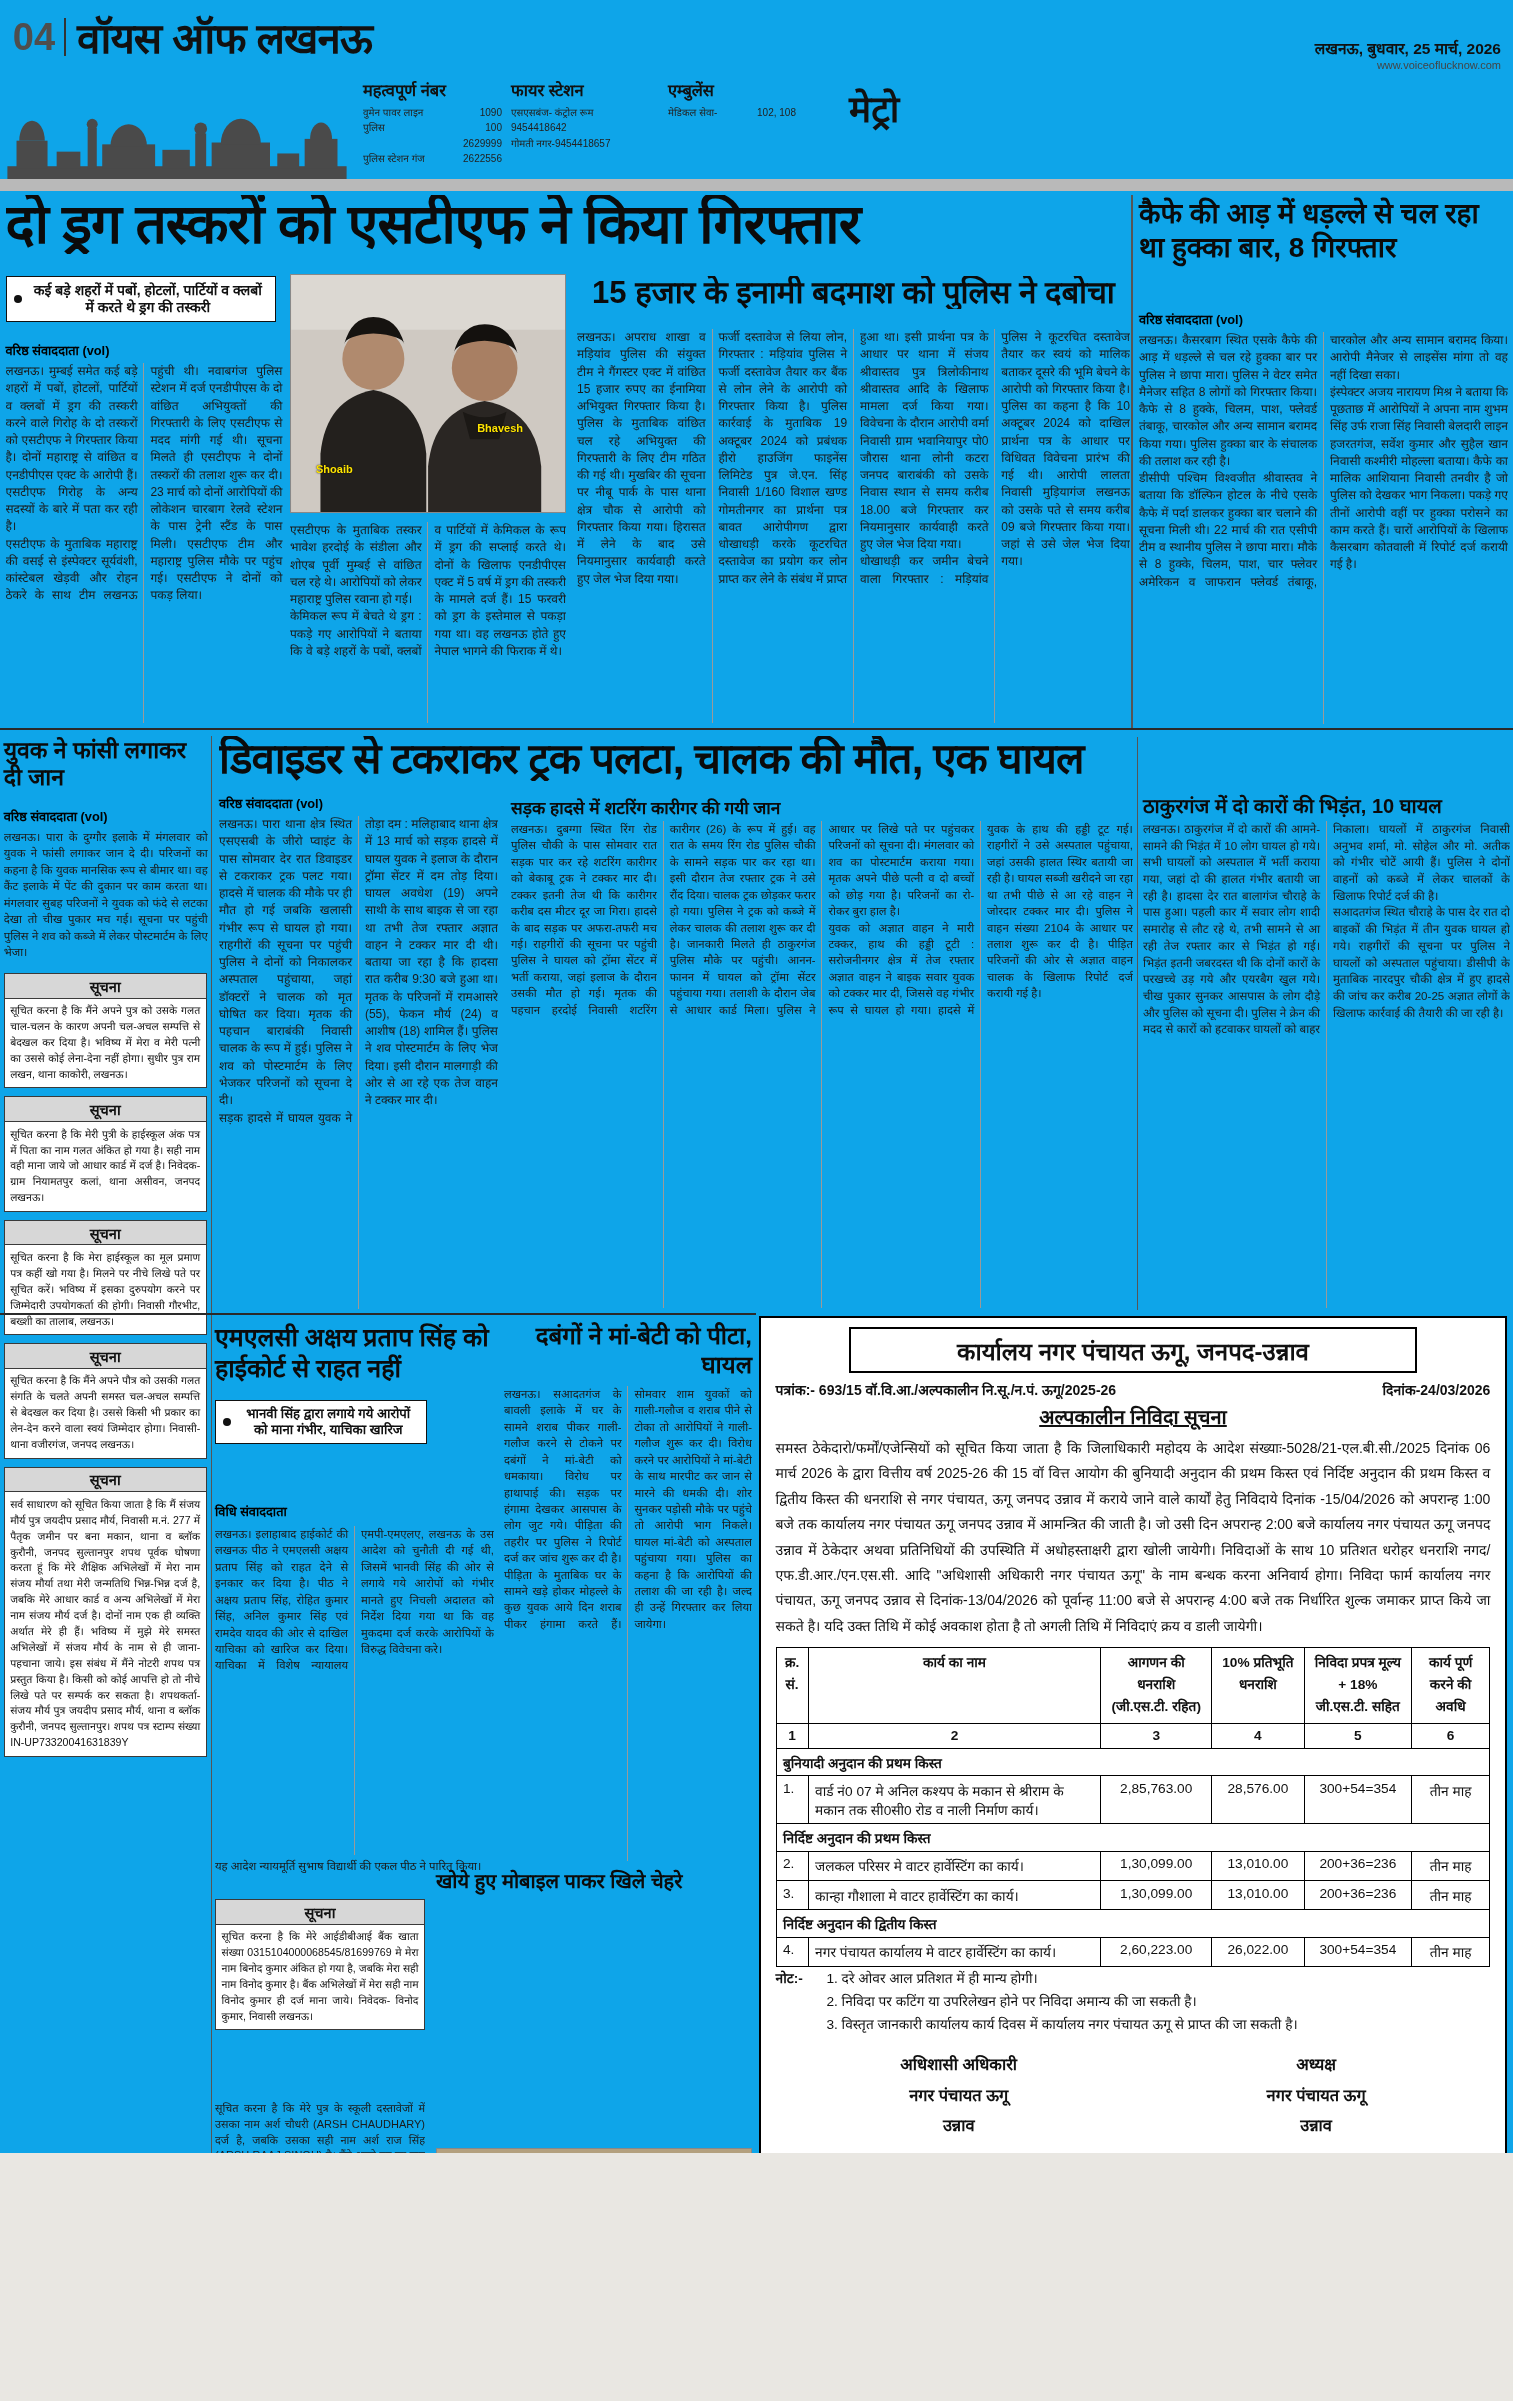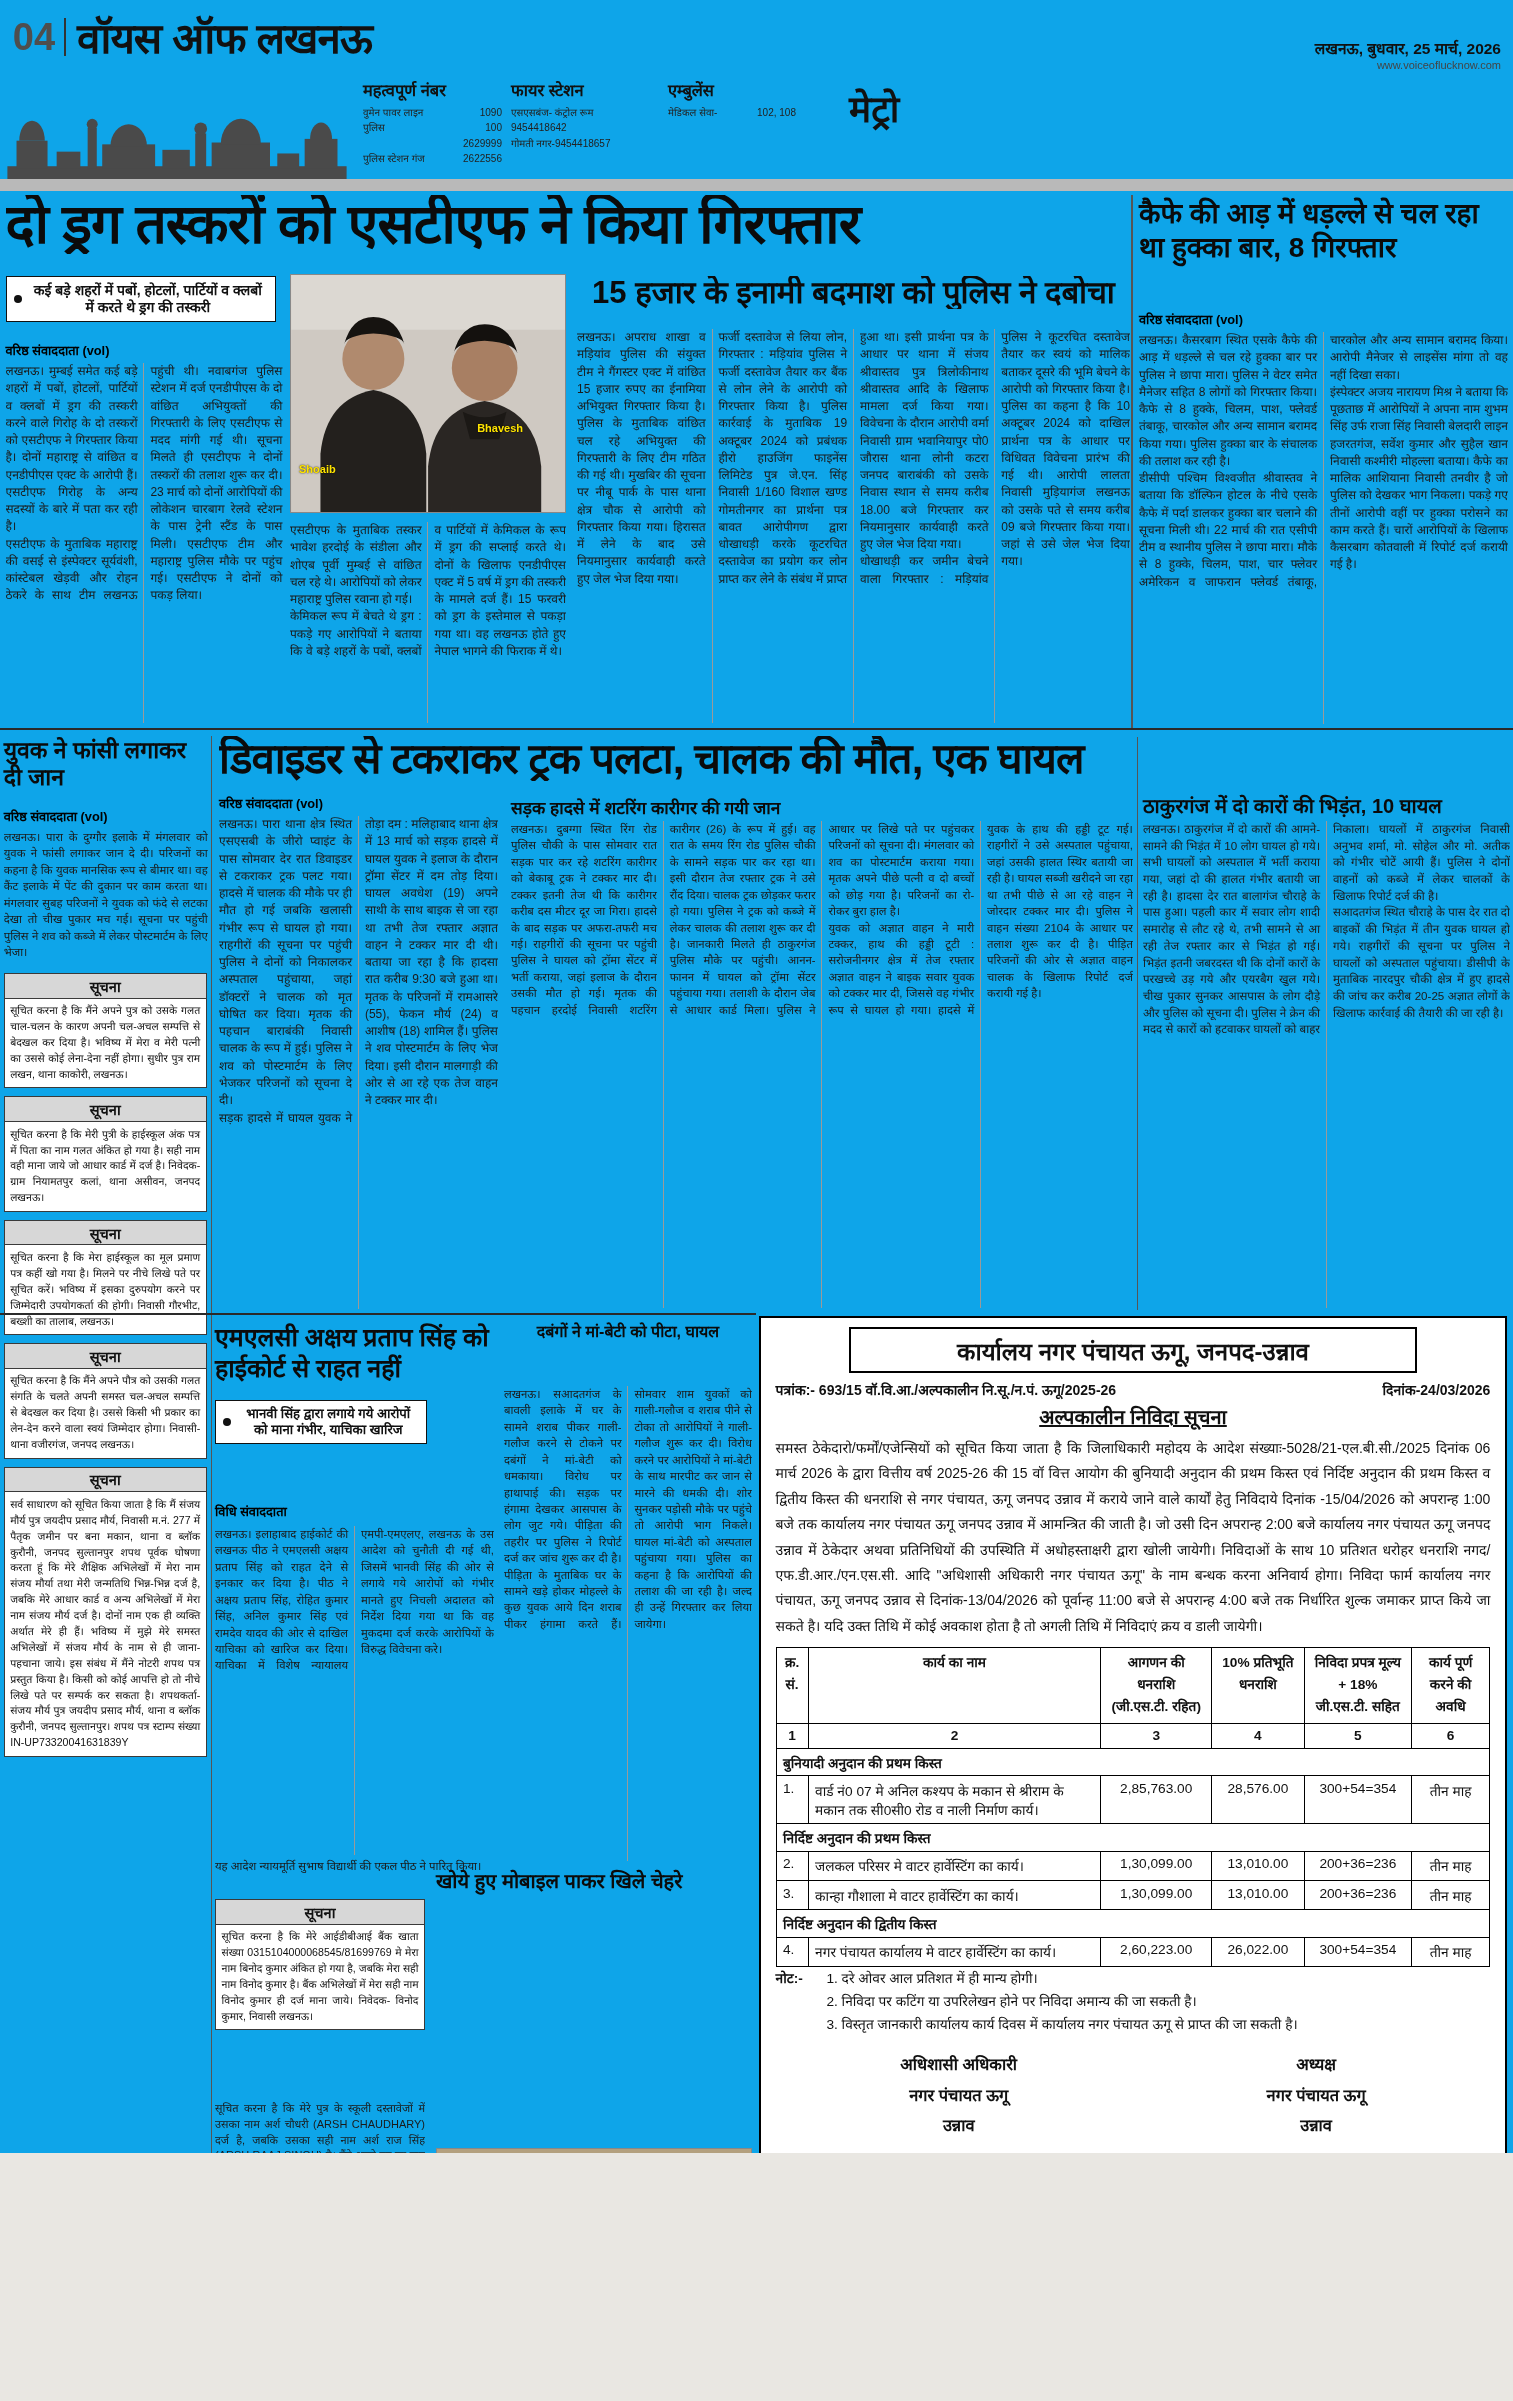--- a/index.html
+++ b/index.html
@@ -136,21 +136,21 @@
         <path d="M90 126 q-52 10 -58 70 l0 66 116 0 0 -66 q-6 -60 -58 -70z" fill="#23201d"></path>
         <path d="M58 76 q8 -30 32 -30 q26 0 34 30 q-2 -10 -34 -12 q-30 2 -32 12z" fill="#161310"></path>
       </g>
       <g>
         <circle cx="212" cy="102" r="36" fill="#a87f63"></circle>
         <path d="M212 138 q-56 10 -62 72 l0 52 124 0 0 -52 q-6 -62 -62 -72z" fill="#2a2623"></path>
         <path d="M178 86 q8 -32 34 -32 q28 0 36 32 q-4 -12 -36 -14 q-32 2 -34 14z" fill="#14110e"></path>
         <path d="M188 150 q24 12 48 0 l-8 30 -32 0z" fill="#1b1815"></path>
       </g>
     </svg>
-    <span class="photo-label" style="left:8px;bottom:37px">Shoaib</span>
+    <span class="photo-label" style="left:25px;bottom:37px">Shoaib</span>
     <span class="photo-label" style="right:42px;bottom:78px">Bhavesh</span>
   </div>
   <div class="abs body-text cols-2" style="left:290px;top:522px;width:276px;height:201px">एसटीएफ के मुताबिक तस्कर भावेश हरदोई के संडीला और शोएब पूर्वी मुम्बई से वांछित चल रहे थे। आरोपियों को लेकर महाराष्ट्र पुलिस रवाना हो गई।
 केमिकल रूप में बेचते थे ड्रग : पकड़े गए आरोपियों ने बताया कि वे बड़े शहरों के पबों, क्लबों व पार्टियों में केमिकल के रूप में ड्रग की सप्लाई करते थे। दोनों के खिलाफ एनडीपीएस एक्ट में 5 वर्ष में ड्रग की तस्करी के मामले दर्ज हैं। 15 फरवरी को ड्रग के इस्तेमाल से पकड़ा गया था। वह लखनऊ होते हुए नेपाल भागने की फिराक में थे।</div>
 
   <div class="abs hl nowrap" style="left:577px;top:276px;width:553px;font-size:31px;text-align:center">15 हजार के इनामी बदमाश को पुलिस ने दबोचा</div>
   <div class="abs body-text cols-4" style="left:577px;top:329px;width:553px;height:394px">लखनऊ। अपराध शाखा व मड़ियांव पुलिस की संयुक्त टीम ने गैंगस्टर एक्ट में वांछित 15 हजार रुपए का ईनामिया अभियुक्त गिरफ्तार किया है। पुलिस के मुताबिक वांछित चल रहे अभियुक्त की गिरफ्तारी के लिए टीम गठित की गई थी। मुखबिर की सूचना पर नीबू पार्क के पास थाना क्षेत्र चौक से आरोपी को गिरफ्तार किया गया। हिरासत में लेने के बाद उसे नियमानुसार कार्यवाही करते हुए जेल भेज दिया गया।
 फर्जी दस्तावेज से लिया लोन, गिरफ्तार : मड़ियांव पुलिस ने फर्जी दस्तावेज तैयार कर बैंक से लोन लेने के आरोपी को गिरफ्तार किया है। पुलिस कार्रवाई के मुताबिक 19 अक्टूबर 2024 को प्रबंधक हीरो हाउजिंग फाइनेंस लिमिटेड पुत्र जे.एन. सिंह निवासी 1/160 विशाल खण्ड गोमतीनगर का प्रार्थना पत्र बावत आरोपीगण द्वारा धोखाधड़ी करके कूटरचित दस्तावेज का प्रयोग कर लोन प्राप्त कर लेने के संबंध में प्राप्त हुआ था। इसी प्रार्थना पत्र के आधार पर थाना में संजय श्रीवास्तव पुत्र त्रिलोकीनाथ श्रीवास्तव आदि के खिलाफ मामला दर्ज किया गया। विवेचना के दौरान आरोपी वर्मा निवासी ग्राम भवानियापुर पो0 जौरास थाना लोनी कटरा जनपद बाराबंकी को उसके निवास स्थान से समय करीब 18.00 बजे गिरफ्तार कर नियमानुसार कार्यवाही करते हुए जेल भेज दिया गया।
 धोखाधड़ी कर जमीन बेचने वाला गिरफ्तार : मड़ियांव पुलिस ने कूटरचित दस्तावेज तैयार कर स्वयं को मालिक बताकर दूसरे की भूमि बेचने के आरोपी को गिरफ्तार किया है। पुलिस का कहना है कि 10 अक्टूबर 2024 को दाखिल प्रार्थना पत्र के आधार पर विधिवत विवेचना प्रारंभ की गई थी। आरोपी लालता निवासी मुड़ियागंज लखनऊ को उसके पते से समय करीब 09 बजे गिरफ्तार किया गया। जहां से उसे जेल भेज दिया गया।</div>
 
@@ -210,21 +210,21 @@
 
   <div class="abs hl" style="left:215px;top:1322px;width:279px;font-size:25px;line-height:1.22">एमएलसी अक्षय प्रताप सिंह को हाईकोर्ट से राहत नहीं</div>
   <div class="abs bullet-box" style="left:215px;top:1400px;width:212px">
     <span class="dot"></span>
     <span class="txt" style="font-size:13.2px">भानवी सिंह द्वारा लगाये गये आरोपों को माना गंभीर, याचिका खारिज</span>
   </div>
   <div class="abs byline" style="left:215px;top:1502px">विधि संवाददाता</div>
   <div class="abs body-text cols-2" style="left:215px;top:1526px;width:279px;height:329px;font-size:11.4px">लखनऊ। इलाहाबाद हाईकोर्ट की लखनऊ पीठ ने एमएलसी अक्षय प्रताप सिंह को राहत देने से इनकार कर दिया है। पीठ ने अक्षय प्रताप सिंह, रोहित कुमार सिंह, अनिल कुमार सिंह एवं रामदेव यादव की ओर से दाखिल याचिका को खारिज कर दिया। याचिका में विशेष न्यायालय एमपी-एमएलए, लखनऊ के उस आदेश को चुनौती दी गई थी, जिसमें भानवी सिंह की ओर से लगाये गये आरोपों को गंभीर मानते हुए निचली अदालत को निर्देश दिया गया था कि वह मुकदमा दर्ज करके आरोपियों के विरुद्ध विवेचना करे।</div>
   <div class="abs body-text" style="left:215px;top:1858px;width:279px;height:37px;font-size:11.4px">यह आदेश न्यायमूर्ति सुभाष विद्यार्थी की एकल पीठ ने पारित किया।</div>
 
-  <div class="abs hl" style="left:504px;top:1322px;width:248px;font-size:16px;text-align:center;line-height:1.2">दबंगों ने मां-बेटी को पीटा, घायल</div>
+  <div class="abs hl" style="left:504px;top:1322px;width:248px;font-size:24px;text-align:right;line-height:1.2">दबंगों ने मां-बेटी को पीटा, घायल</div>
   <div class="abs body-text cols-2" style="left:504px;top:1386px;width:248px;height:475px;font-size:11.4px">लखनऊ। सआदतगंज के बावली इलाके में घर के सामने शराब पीकर गाली-गलौज करने से टोकने पर दबंगों ने मां-बेटी को धमकाया। विरोध पर हाथापाई की। सड़क पर हंगामा देखकर आसपास के लोग जुट गये। पीड़िता की तहरीर पर पुलिस ने रिपोर्ट दर्ज कर जांच शुरू कर दी है। पीड़िता के मुताबिक घर के सामने खड़े होकर मोहल्ले के कुछ युवक आये दिन शराब पीकर हंगामा करते हैं। सोमवार शाम युवकों को गाली-गलौज व शराब पीने से टोका तो आरोपियों ने गाली-गलौज शुरू कर दी। विरोध करने पर आरोपियों ने मां-बेटी के साथ मारपीट कर जान से मारने की धमकी दी। शोर सुनकर पड़ोसी मौके पर पहुंचे तो आरोपी भाग निकले। घायल मां-बेटी को अस्पताल पहुंचाया गया। पुलिस का कहना है कि आरोपियों की तलाश की जा रही है। जल्द ही उन्हें गिरफ्तार कर लिया जायेगा।</div>
 
   <div class="abs" style="left:215px;top:1899px;width:210px">
     <div class="notice-box">
       <div class="notice-head">सूचना</div>
       <div class="notice-body">सूचित करना है कि मेरे आईडीबीआई बैंक खाता संख्या 0315104000068545/81699769 मे मेरा नाम बिनोद कुमार अंकित हो गया है, जबकि मेरा सही नाम विनोद कुमार है। बैंक अभिलेखों में मेरा सही नाम विनोद कुमार ही दर्ज माना जाये। निवेदक- विनोद कुमार, निवासी लखनऊ।</div>
     </div>
   </div>
   <div class="abs body-text" style="left:215px;top:2101px;width:210px;height:294px;font-size:11px">सूचित करना है कि मेरे पुत्र के स्कूली दस्तावेजों में उसका नाम अर्श चौधरी (ARSH CHAUDHARY) दर्ज है, जबकि उसका सही नाम अर्श राज सिंह (ARSH RAAJ SINGH) है। मैंने अपने पुत्र का नाम अर्श चौधरी (ARSH CHAUDHARY) से बदलकर अर्श राज सिंह (ARSH RAAJ SINGH) रख दिया है। भविष्य में उसे अर्श राज सिंह (ARSH RAAJ SINGH) के नाम से ही जाना जाये। नोटरी शपथ पत्र द्वारा घोषित। निवासी-2/557, विकास नगर, लखनऊ।</div>
 

